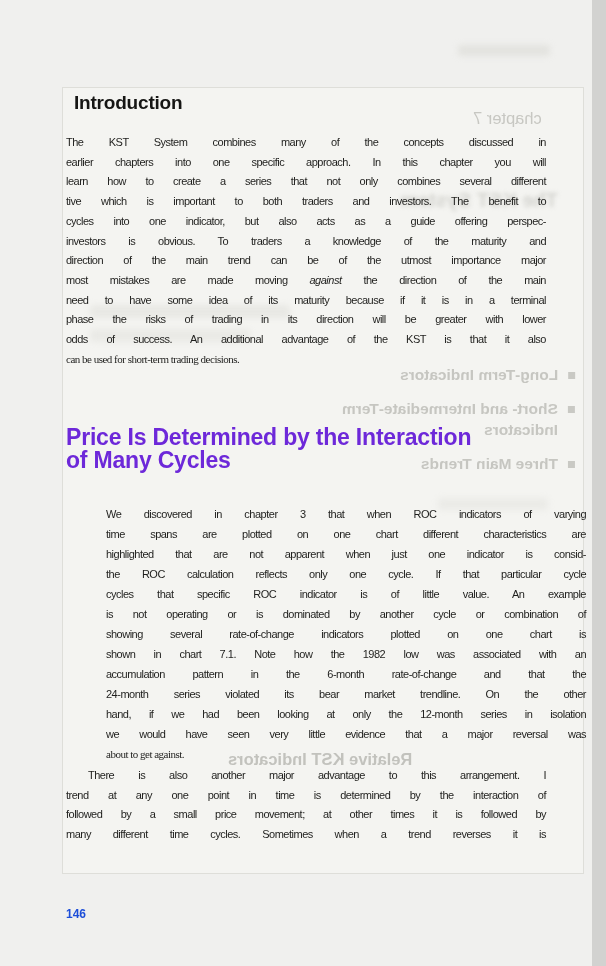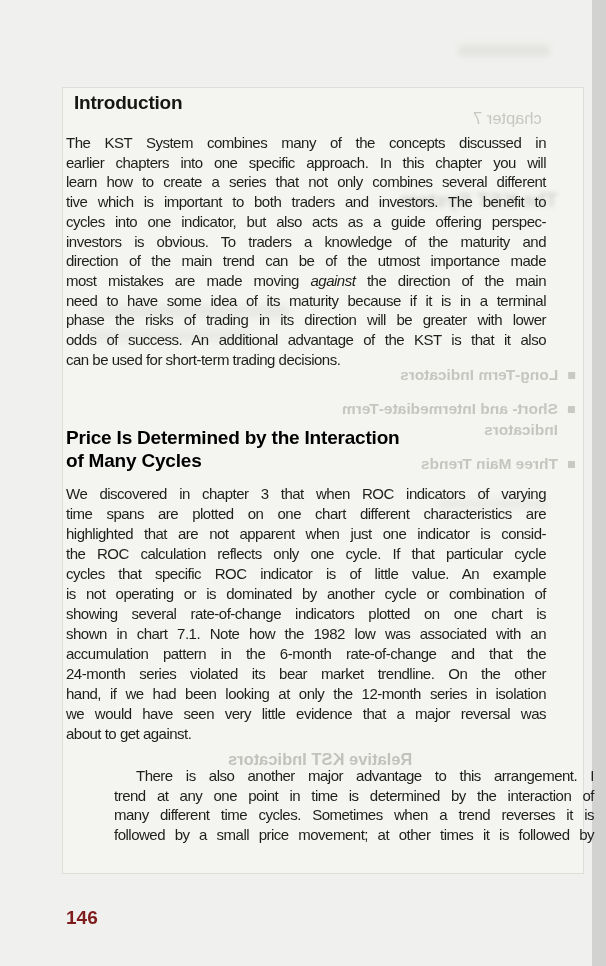--- a/index.html
+++ b/index.html
@@ -3,32 +3,32 @@
 <meta charset="utf-8">
 <style>
   html,body{margin:0;padding:0;background:#efefed;}
   .screen{position:relative;width:606px;height:966px;background:#f0f0ee;overflow:hidden;
           font-family:"Liberation Sans","DejaVu Sans",sans-serif;}
   .scan-band{position:absolute;top:0;right:0;width:14px;height:966px;background:#d2d2d0;}
   .page-block{position:absolute;left:62px;top:87px;width:522px;height:787px;
               background:#f4f4f1;border:1px solid #dedeD9;box-sizing:border-box;}
   .h1{position:absolute;left:74px;top:92px;font-size:19px;font-weight:700;
       letter-spacing:-0.2px;color:#161614;z-index:3;}
-  .h2{position:absolute;left:66px;top:426px;font-size:19px;font-weight:700;
-      letter-spacing:-0.2px;line-height:23px;color:#000000;z-index:3;}
-  .para{position:absolute;left:66px;width:480px;font-size:15px;letter-spacing:-0.5px;
+  .h2{position:absolute;left:66px;top:426px;font-size:23px;font-weight:700;
+      letter-spacing:-0.2px;line-height:23px;color:#6d28d9;z-index:3;}
+  .para{position:absolute;left:66px;width:480px;font-size:11px;letter-spacing:-0.5px;
         color:#1e1e1c;z-index:3;}
   .p1{top:133px;line-height:19.7px;}
-  .p2{top:484px;line-height:20px;}
-  .p3{top:766px;line-height:19.6px;margin-left:48px;}
+  .p2{top:504px;line-height:20px;margin-left:40px;}
+  .p3{top:766px;line-height:19.6px;}
   .ln{text-align:justify;text-align-last:justify;}
-  .ln.end{text-align-last:left;}
+  .ln.end{text-align-last:left;font-family:Liberation Serif, serif;}
   .ln.ind{text-indent:22px;}
-  .pageno{position:absolute;left:66px;top:907px;font-size:19px;font-weight:700;
-          color:#7f1d1d;z-index:3;}
+  .pageno{position:absolute;left:66px;top:907px;font-size:12px;font-weight:700;
+          color:#1d4ed8;z-index:3;}
   
   .ghost{position:absolute;z-index:1;transform:scaleX(-1);filter:blur(0.4px);
          white-space:nowrap;}
   .g-chapter{top:109px;right:64px;font-size:16.5px;color:#c7c7c2;}
   .g-title{top:189px;right:48px;font-size:20px;font-weight:700;color:#c9c9c4;
            filter:blur(2.3px);opacity:0.75;}
   .g-item{right:31px;display:flex;align-items:center;font-size:15.5px;font-weight:700;
           color:#c6c6c1;}
   .g-item .sq{width:7px;height:7px;background:#c9c9c4;margin-right:10px;flex:none;}
   .g-i1{top:366px;}
@@ -75,21 +75,21 @@
 
   <div class="h1">Introduction</div>
 
   <div class="para p1">
     <div class="ln">The KST System combines many of the concepts discussed in</div>
     <div class="ln">earlier chapters into one specific approach. In this chapter you will</div>
     <div class="ln">learn how to create a series that not only combines several different</div>
     <div class="ln">tive which is important to both traders and investors. The benefit to</div>
     <div class="ln">cycles into one indicator, but also acts as a guide offering perspec-</div>
     <div class="ln">investors is obvious. To traders a knowledge of the maturity and</div>
-    <div class="ln">direction of the main trend can be of the utmost importance made</div>
+    <div class="ln">direction of the main trend can be of the utmost importance major</div>
     <div class="ln"><span>most mistakes are made moving </span><em>against</em><span> the direction of the main</span></div>
     <div class="ln">need to have some idea of its maturity because if it is in a terminal</div>
     <div class="ln">phase the risks of trading in its direction will be greater with lower</div>
     <div class="ln">odds of success. An additional advantage of the KST is that it also</div>
     <div class="ln end">can be used for short-term trading decisions.</div>
   </div>
 
   <div class="h2">
     <div>Price Is Determined by the Interaction</div>
     <div>of Many Cycles</div>
@@ -107,19 +107,19 @@
     <div class="ln">accumulation pattern in the 6-month rate-of-change and that the</div>
     <div class="ln">24-month series violated its bear market trendline. On the other</div>
     <div class="ln">hand, if we had been looking at only the 12-month series in isolation</div>
     <div class="ln">we would have seen very little evidence that a major reversal was</div>
     <div class="ln end">about to get against.</div>
   </div>
 
   <div class="para p3">
     <div class="ln ind">There is also another major advantage to this arrangement. I</div>
     <div class="ln">trend at any one point in time is determined by the interaction of</div>
+    <div class="ln">followed by a small price movement; at other times it is followed by</div>
     <div class="ln">many different time cycles. Sometimes when a trend reverses it is</div>
-    <div class="ln">followed by a small price movement; at other times it is followed by</div>
   </div>
 
   <div class="pageno">146</div>
 
 </div>
 
 </body></html>

